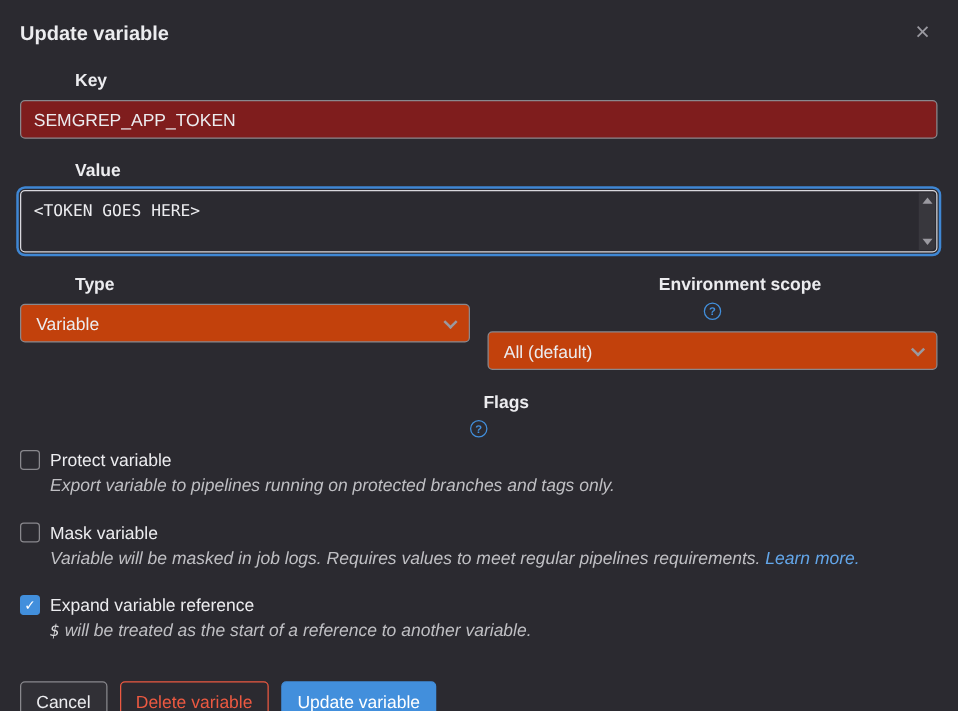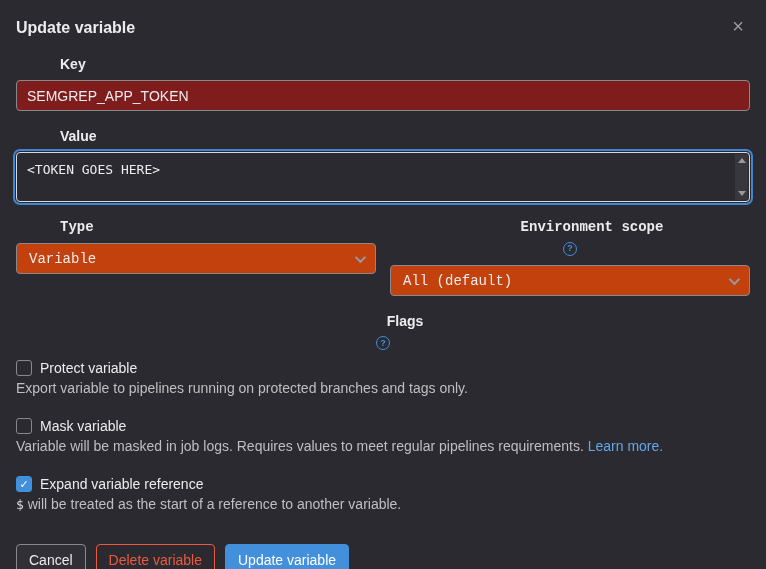--- a/index.html
+++ b/index.html
@@ -56,21 +56,21 @@
   .fake-scrollbar {
     position: absolute; top: 1px; right: 1px; bottom: 1px; width: 13px;
     background: #38373d;
     display: flex; flex-direction: column; justify-content: space-between; align-items: center;
     border-radius: 0 3px 3px 0;
   }
   .sb-arrow { width: 0; height: 0; border-left: 4px solid transparent; border-right: 4px solid transparent; margin: 4px 0; }
   .sb-up { border-bottom: 5px solid #9a99a0; }
   .sb-down { border-top: 5px solid #9a99a0; }
 
-  .two-col { display: flex; gap: 14px; margin-bottom: 17px; font-family: Liberation Mono, monospace; }
+  .two-col { display: flex; gap: 14px; margin-bottom: 17px; }
   .col { flex: 1; }
 
   .select-box {
     display: flex; align-items: center; justify-content: space-between;
     height: 31px;
     background: #c2410c;
     border: 1px solid #89888d;
     border-radius: 4px;
     padding: 5px 12px;
     color: #ececef;
@@ -99,21 +99,21 @@
   .checkbox-row { display: flex; align-items: flex-start; gap: 8px; text-align: center; }
   .checkbox {
     width: 16px; height: 16px; flex: 0 0 16px;
     border: 1px solid #89888d; border-radius: 3px;
     background: transparent; margin-top: 1px;
     display: inline-flex; align-items: center; justify-content: center;
     cursor: pointer; color: transparent; font-size: 11px;
   }
   .checkbox.checked { background: #428fdc; border-color: #428fdc; color: #ffffff; }
   .checkbox-label { font-size: 14px; line-height: 18px; color: #ececef; cursor: pointer; }
-  .checkbox-desc { margin-top: 2px; font-size: 14px; line-height: 18px; color: #bfbfc3; }
+  .checkbox-desc { margin-left: 24px; margin-top: 2px; font-size: 14px; line-height: 18px; color: #bfbfc3; font-style: italic; }
   .checkbox-desc a { color: #63a6e9; text-decoration: none; cursor: pointer; }
   .mono { font-family: "DejaVu Sans Mono", monospace; font-size: 13px; color: #dcdcde; }
 
   .footer { display: flex; justify-content: flex-start; gap: 10px; margin-top: 30px; }
   .btn {
     height: 31px; border-radius: 4px; font-size: 14px; font-family: "Liberation Sans", sans-serif;
     padding: 0 12px; cursor: pointer; display: inline-flex; align-items: center; justify-content: center;
   }
   .btn-default { background: #313036; border: 1px solid #89888d; color: #ececef; }
   .btn-danger-outline { background: transparent; border: 1px solid #ec5941; color: #ec5941; }

